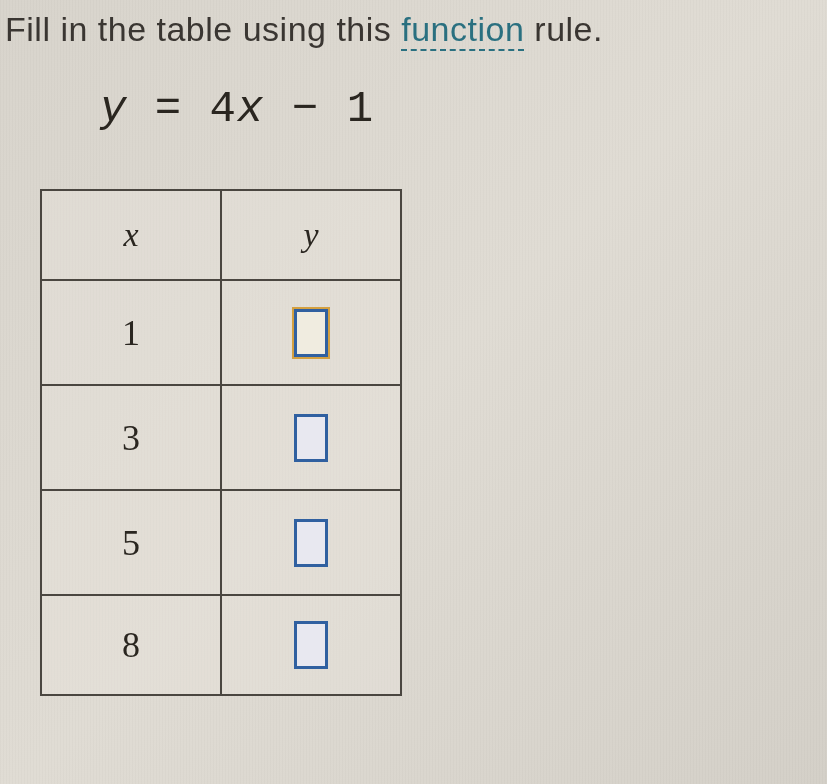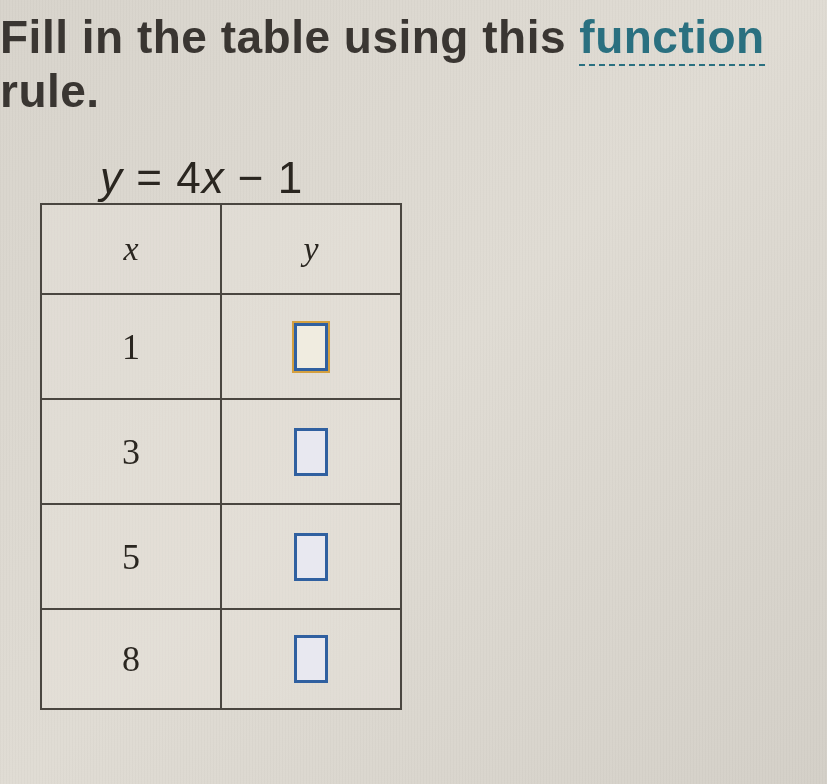--- a/index.html
+++ b/index.html
@@ -29,38 +29,40 @@
         transparent 1px,
         transparent 3px
       );
     }
     .content {
       position: relative;
       z-index: 1;
       padding: 10px 0 0 0;
     }
     .instruction {
-      font-size: 46px;
+      font-size: 34px;
       color: #3a3632;
-      font-weight: 700;
+      font-weight: 400;
+      padding-left: 5px;
       margin-bottom: 35px;
       letter-spacing: 0.5px;
     }
     .function-link {
       color: #2a7080;
       text-decoration: none;
       border-bottom: 2px dashed #2a7080;
       padding-bottom: 1px;
     }
     .equation {
-      font-family: Liberation Sans, sans-serif;
+      font-family: Liberation Mono, monospace;
       font-size: 44px;
       font-style: italic;
       color: #2a2620;
       padding-left: 100px;
+      margin-bottom: 55px;
       letter-spacing: 1px;
     }
     .equation .normal {
       font-style: normal;
     }
     .table-wrap {
       padding-left: 40px;
     }
     table {
       border-collapse: collapse;

